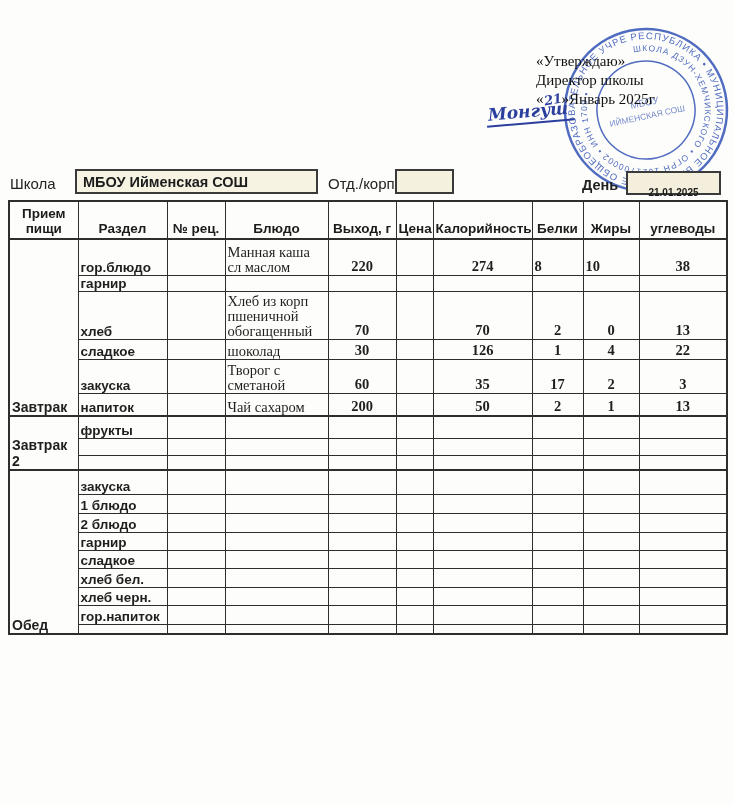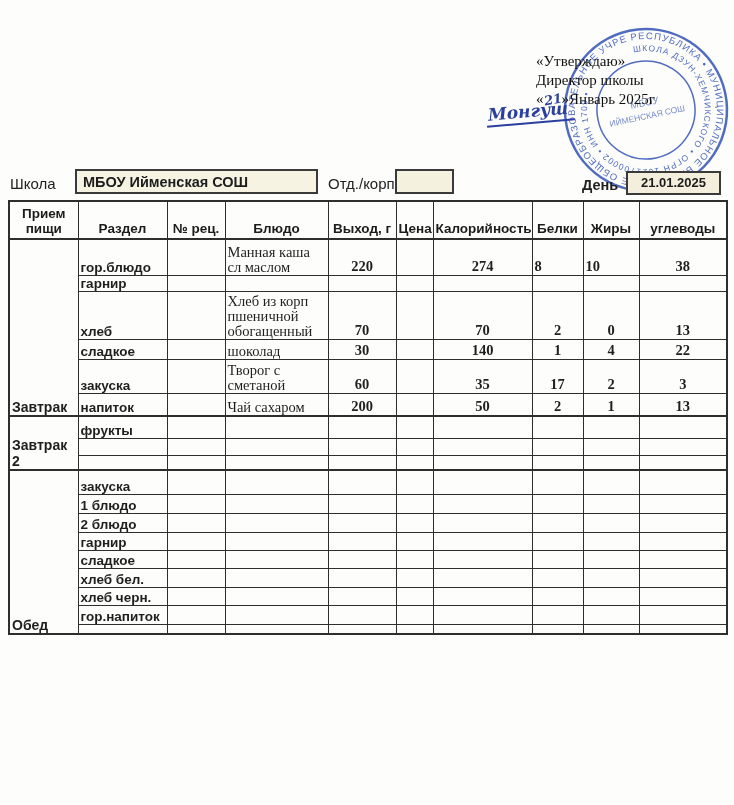--- a/index.html
+++ b/index.html
@@ -3,21 +3,21 @@
 <meta charset="utf-8">
 <style>
   html,body{margin:0;padding:0;}
   body{background:#e9e9e9;font-family:"Liberation Sans",sans-serif;}
   .page{position:relative;width:734px;height:805px;background:#fdfdfb;overflow:hidden;color:#1f1f1f;}
 
   
   .form-label{position:absolute;font-size:15px;color:#222;}
   .form-box{position:absolute;border:2px solid #3a3a3a;background:#f6f3e3;box-sizing:border-box;}
   .school-value{font-weight:bold;font-size:14.5px;padding:3px 0 0 6px;color:#1c1c1c;}
-  .day-value{font-weight:bold;font-size:13px;text-align:center;padding-top:2px;color:#1c1c1c;}
+  .day-value{font-weight:bold;font-size:10px;text-align:center;padding-top:14px;color:#1c1c1c;}
 
   
   .stamp-svg{position:absolute;left:560px;top:24px;opacity:.85;pointer-events:none;}
   .approval{position:absolute;left:536px;top:52px;width:150px;text-align:left;
             font-family:"Liberation Serif",serif;font-size:15px;line-height:19px;color:#111;z-index:5;}
   .hand{display:inline-block;color:#2b3f9e;font-style:italic;font-family:"DejaVu Serif",serif;
         font-size:13px;transform:rotate(-10deg);font-weight:bold;}
   .signature{position:absolute;left:486px;top:101px;z-index:6;color:#2b3f9e;
              font-family:"DejaVu Serif",serif;font-style:italic;font-weight:bold;font-size:17px;
              transform:rotate(-5deg);border-bottom:2px solid #2b3f9e;padding:0 6px 1px 2px;}
@@ -143,21 +143,21 @@
           <td class="col-protein">2</td>
           <td class="col-fat">0</td>
           <td class="col-carbs">13</td>
         </tr>
         <tr style="height: 20px;">
           <td class="col-razdel">сладкое</td>
           <td class="col-rec"></td>
           <td class="col-dish">шоколад</td>
           <td class="col-out">30</td>
           <td class="col-price"></td>
-          <td class="col-kcal">140</td>
+          <td class="col-kcal">126</td>
           <td class="col-protein">1</td>
           <td class="col-fat">4</td>
           <td class="col-carbs">22</td>
         </tr>
         <tr style="height: 34px;">
           <td class="col-razdel">закуска</td>
           <td class="col-rec"></td>
           <td class="col-dish">Творог с сметаной</td>
           <td class="col-out">60</td>
           <td class="col-price"></td>

